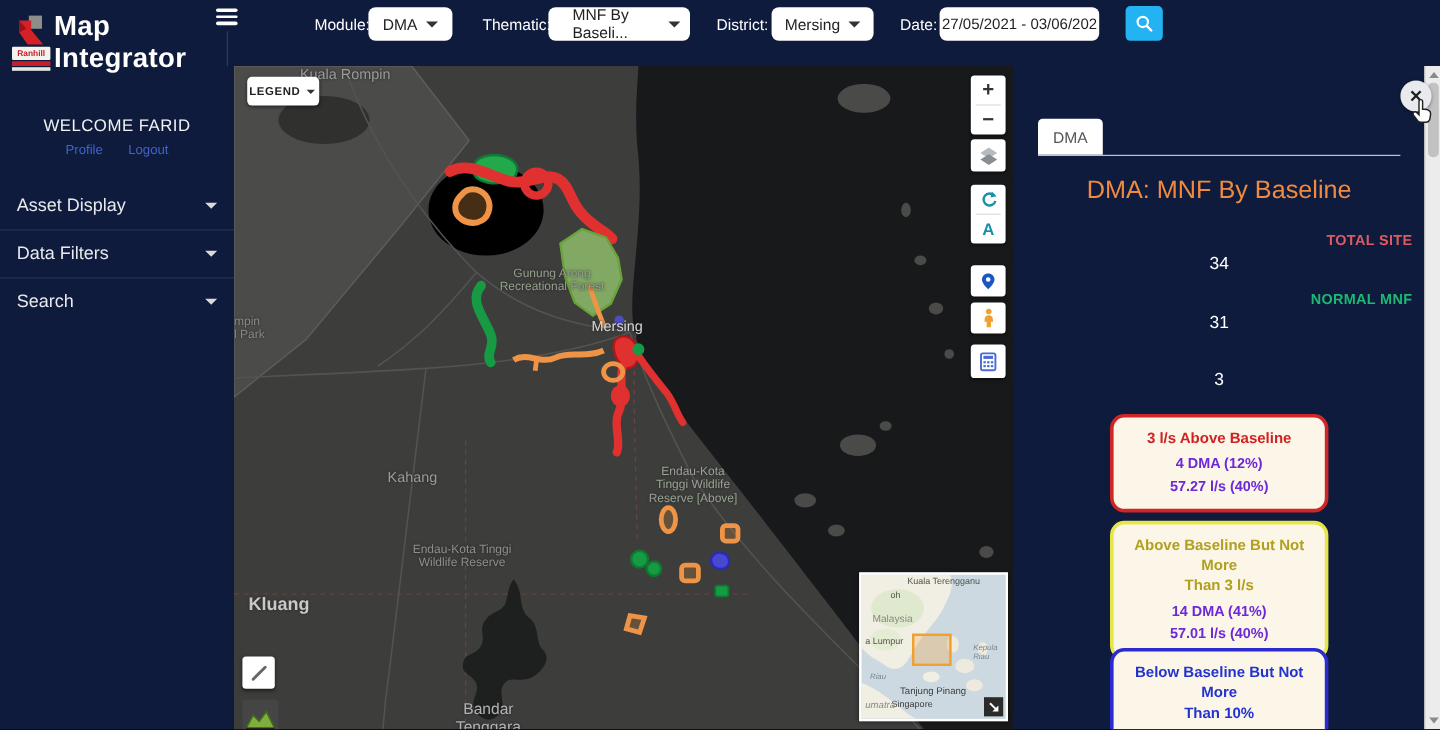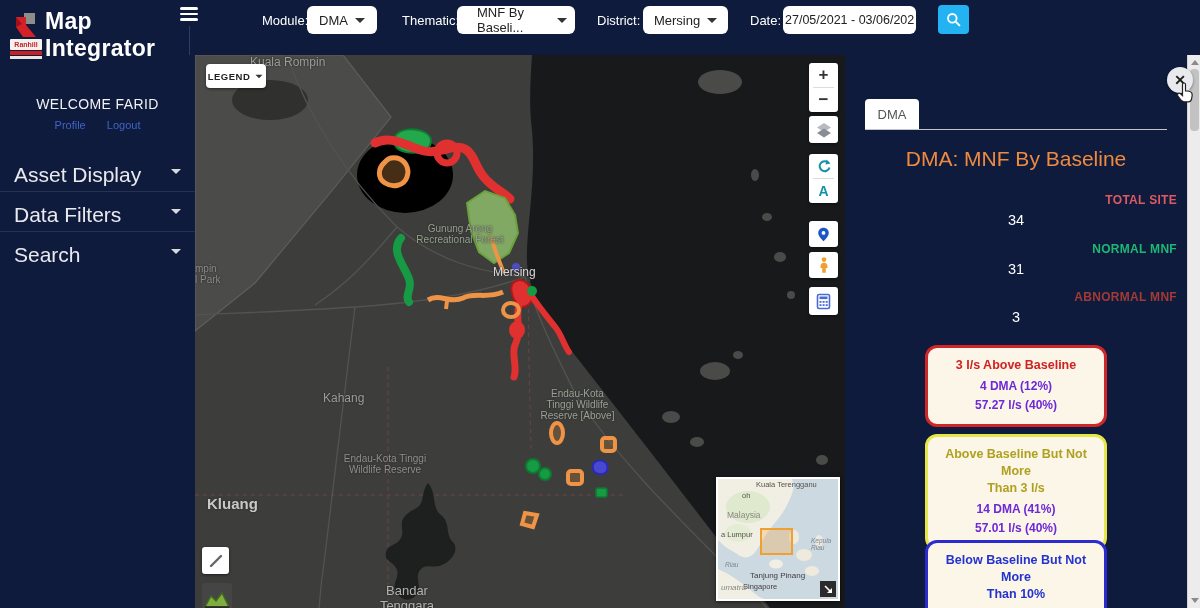--- a/index.html
+++ b/index.html
@@ -7,21 +7,21 @@
        font-family:"Liberation Sans",sans-serif;-webkit-font-smoothing:antialiased;}
   .abs{position:absolute;}
   .pre{white-space:pre-line;}
   
   #sidebar{left:0;top:0;width:195px;height:608px;background:#0e1b3c;}
   .app-title{left:45px;top:8px;color:#fff;font-size:23px;font-weight:bold;line-height:27px;letter-spacing:.3px;}
   .welcome{left:0;top:96px;width:195px;text-align:center;color:#f2f2f4;font-size:14px;letter-spacing:.4px;}
   .acct-links{left:0;top:119px;width:195px;text-align:center;font-size:11px;}
   .acct-links span{color:#3f64c8;margin:0 9px;cursor:pointer;}
   .menu-item{left:0;width:195px;height:40px;box-sizing:border-box;padding:11px 14px 0 14px;
-             color:#e9e9ee;font-size:21px;border-bottom:1px solid rgba(255,255,255,.10);}
+             color:#e9e9ee;font-size:15px;border-bottom:1px solid rgba(255,255,255,.10);}
   .menu-item .caret{float:right;margin-top:6px;}
   .caret{display:inline-block;width:0;height:0;border-left:5px solid transparent;
          border-right:5px solid transparent;border-top:5px solid #d9d9de;}
   .caret.dark{border-top-color:#333;}
   
   .tb-label{top:13px;color:#fff;font-size:13px;}
   .select{top:6px;height:28px;background:#fff;border-radius:6px;box-sizing:border-box;
           display:flex;align-items:center;justify-content:center;gap:7px;
           font-size:13px;color:#222;padding:0 8px;cursor:pointer;}
   .date-input{top:6px;height:28px;background:#fff;border:none;border-radius:6px;box-sizing:border-box;
@@ -351,21 +351,20 @@
 
   <div id="panel" class="abs">
     <div class="abs tab">DMA</div>
     <div class="abs tab-line"></div>
     <div class="abs panel-title">DMA: MNF By Baseline</div>
 
     <div class="abs sum-label" style="top:138px;color:#dd5a62;">TOTAL SITE</div>
     <div class="abs sum-value" style="top:157px;">34</div>
     <div class="abs sum-label" style="top:187px;color:#1db974;">NORMAL MNF</div>
     <div class="abs sum-value" style="top:206px;">31</div>
-    <div class="abs sum-label" style="top:235px;color:#a33a35;">ABNORMAL MNF</div>
     <div class="abs sum-value" style="top:254px;">3</div>
 
     <div class="stat-box" style="top:290px;border:3px solid #cf2727;">
       <div class="bx-title pre" style="color:#cf2222;">3 l/s Above Baseline</div>
       <div class="bx-line">4 DMA (12%)</div>
       <div class="bx-line">57.27 l/s (40%)</div>
     </div>
     <div class="stat-box" style="top:379px;border:3px solid #e6e649;">
       <div class="bx-title pre" style="color:#b0a020;">Above Baseline But Not More
 Than 3 l/s</div>

